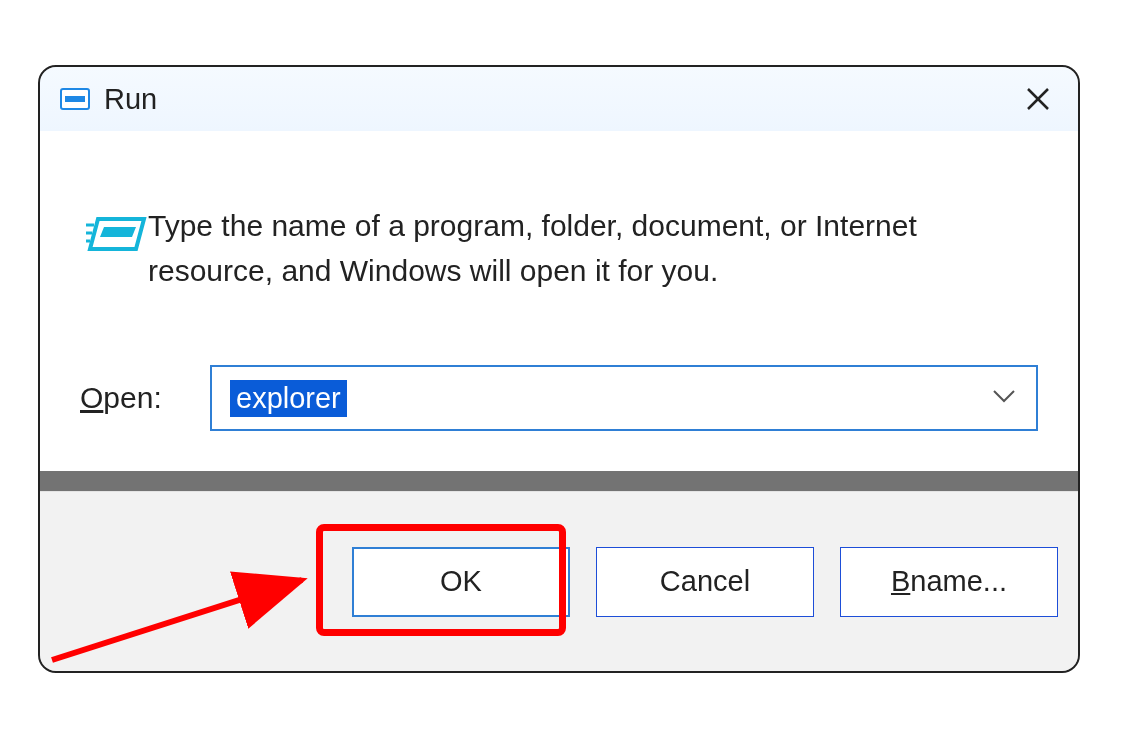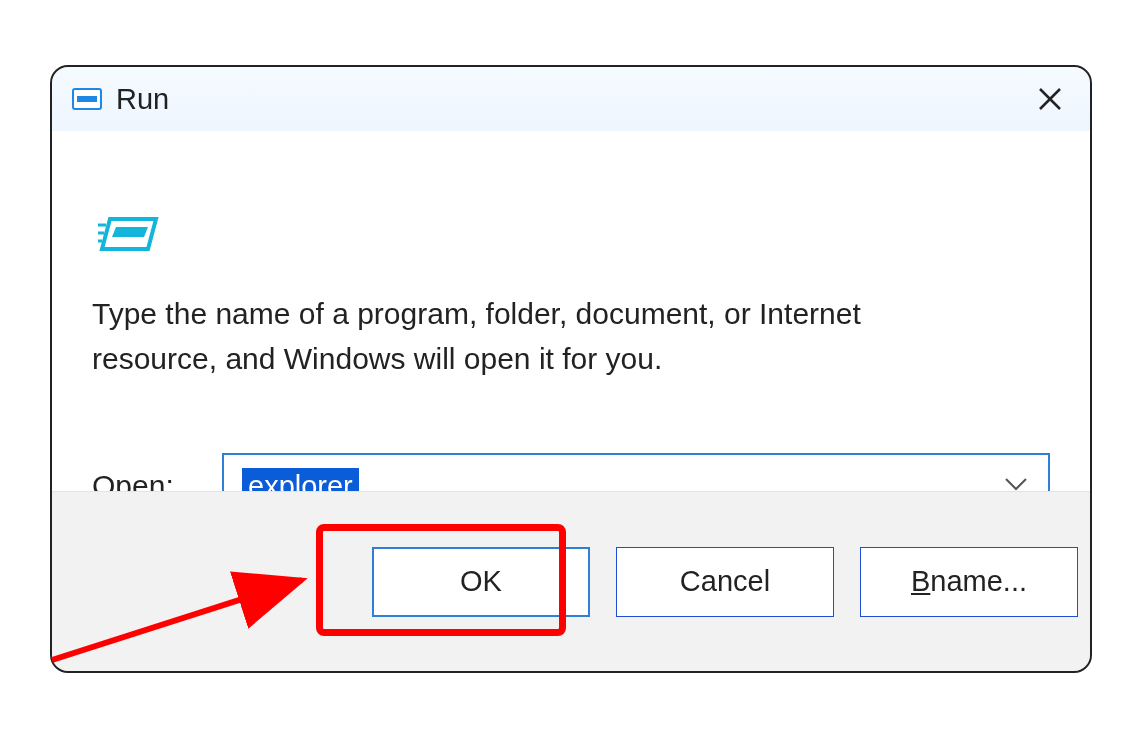--- a/index.html
+++ b/index.html
@@ -9,21 +9,21 @@
     }
     body {
       font-family: 'Segoe UI', Tahoma, Geneva, Verdana, sans-serif;
       background: #ffffff;
       width: 1134px;
       height: 734px;
       position: relative;
     }
     .dialog {
       position: absolute;
-      left: 50px;
+      left: 38px;
       top: 65px;
       width: 1042px;
       height: 608px;
       border: 2px solid #222;
       border-radius: 18px;
       overflow: hidden;
       background: #737373;
     }
     .titlebar {
       height: 64px;
@@ -55,22 +55,20 @@
       justify-content: center;
       cursor: pointer;
     }
     .body-area {
       padding: 72px 40px 40px 40px;
       background: #fff;
     }
     .row1 {
       display: flex;
       align-items: flex-start;
-      gap: 34px;
-      flex-direction: column;
     }
     .run-big-icon {
       width: 62px;
       height: 50px;
       flex-shrink: 0;
       margin-left: 6px;
       margin-top: 4px;
     }
     .description {
       font-size: 30px;
@@ -119,21 +117,21 @@
       position: absolute;
       bottom: 0;
       left: 0;
       right: 0;
       height: 180px;
       background: #f2f2f2;
       border-top: 1px solid #e4e4e4;
       display: flex;
       align-items: center;
       justify-content: flex-end;
-      padding-right: 12px;
+      padding-right: 20px;
       gap: 26px;
     }
     .btn {
       width: 218px;
       height: 70px;
       background: #fff;
       border: 1px solid #1d4ed8;
       font-size: 29px;
       color: #222;
       display: flex;

